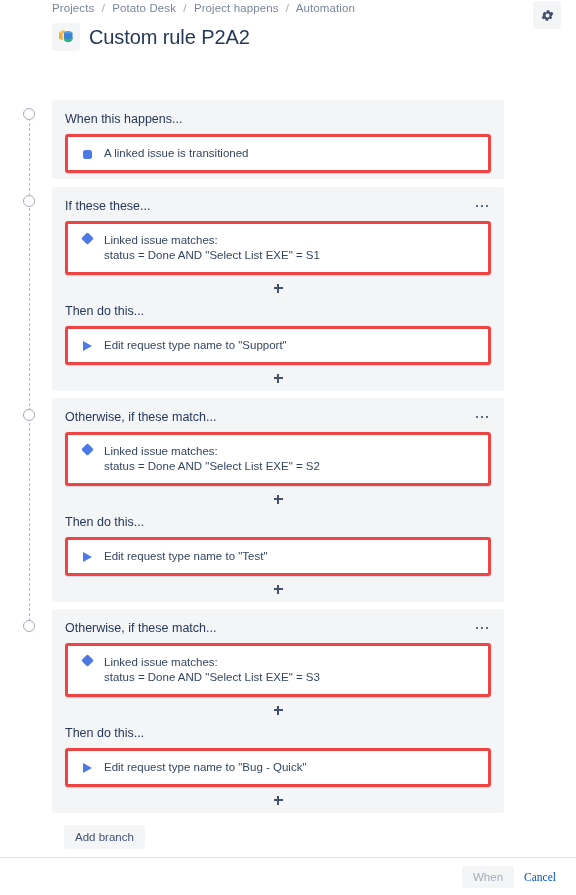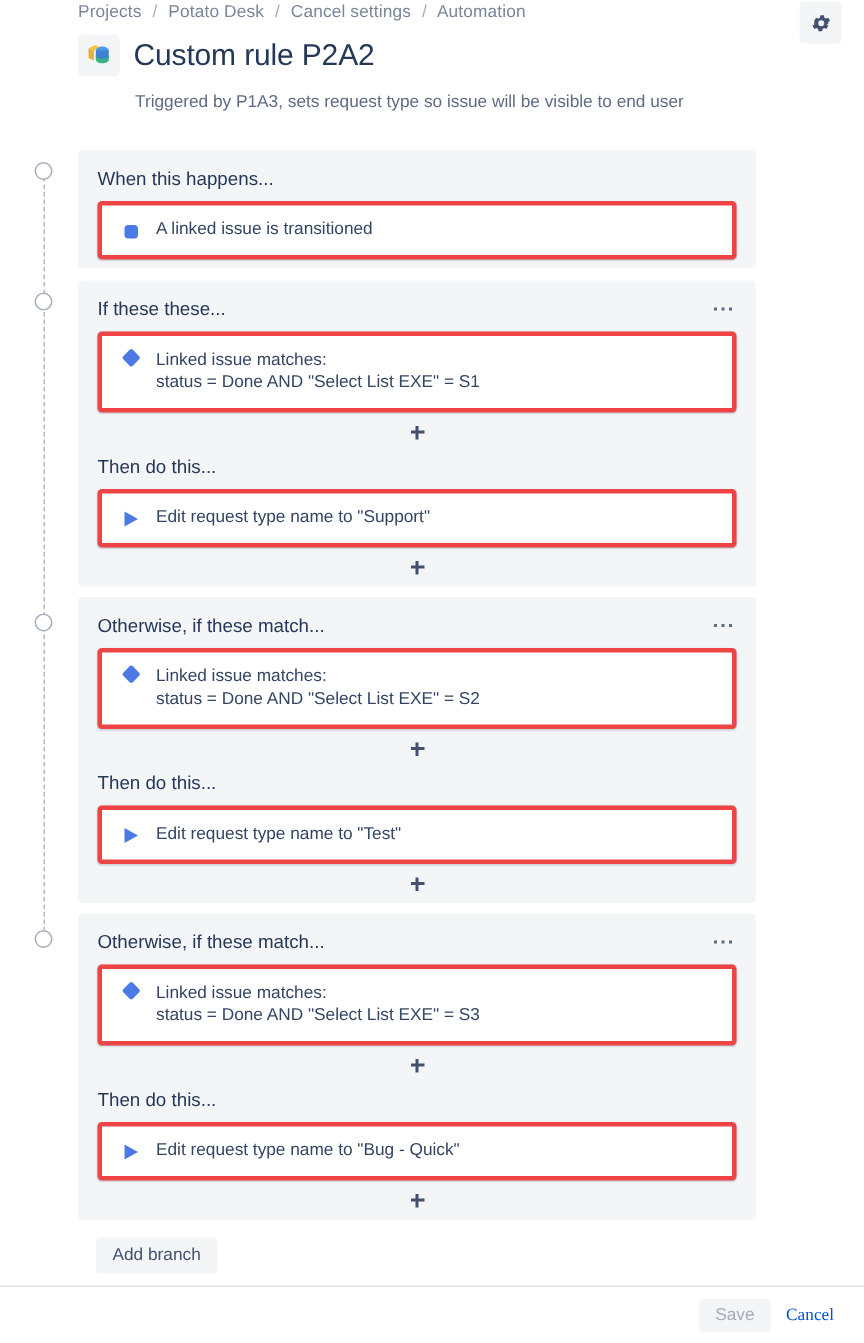--- a/index.html
+++ b/index.html
@@ -263,21 +263,21 @@
 </head>
 <body>
 
 <div id="page">
 
   <div class="breadcrumb">
     <span class="crumb">Projects</span>
     <span class="sep">/</span>
     <span class="crumb">Potato Desk</span>
     <span class="sep">/</span>
-    <span class="crumb">Cancel settings</span>
+    <span class="crumb">Project happens</span>
     <span class="sep">/</span>
     <span class="crumb">Automation</span>
   </div>
 
   <div class="title-row">
     <span class="rule-icon">
       <svg width="20" height="20" viewBox="0 0 20 20">
         <path d="M3 5.2 L7.4 3 L11 4.8 L6.6 7 Z" fill="#F6C445"></path>
         <path d="M3 5.2 L6.6 7 L6.6 13.4 L3 11.6 Z" fill="#E8B13A"></path>
         <ellipse cx="12.2" cy="6.6" rx="4.3" ry="2.6" fill="#4C9AEA"></ellipse>
@@ -287,21 +287,20 @@
     </span>
     <span class="page-title">Custom rule P2A2</span>
   </div>
 
   <div class="gear-btn">
     <svg width="15" height="15" viewBox="0 0 24 24" fill="#42526E">
       <path d="M19.4 13a7.8 7.8 0 0 0 0-2l2-1.6-2-3.4-2.4 1a7.6 7.6 0 0 0-1.7-1l-.4-2.5h-3.9l-.4 2.5c-.6.2-1.2.6-1.7 1l-2.4-1-2 3.4L4.6 11a7.8 7.8 0 0 0 0 2l-2 1.6 2 3.4 2.4-1c.5.4 1.1.8 1.7 1l.4 2.5h3.9l.4-2.5c.6-.2 1.2-.6 1.7-1l2.4 1 2-3.4-2.1-1.6zM12 15.2A3.2 3.2 0 1 1 12 8.8a3.2 3.2 0 0 1 0 6.4z"></path>
     </svg>
   </div>
 
-  <div class="rule-desc">Triggered by P1A3, sets request type so issue will be visible to end user</div>
 
   <div class="rail">
     <div class="rail-line" style="top:118px;height:508px;"></div>
     <div class="rail-dot" style="top:108px;"></div>
     <div class="rail-dot" style="top:195px;"></div>
     <div class="rail-dot" style="top:409px;"></div>
     <div class="rail-dot" style="top:620px;"></div>
   </div>
 
   <div class="card" style="top:100px;">
@@ -413,17 +412,17 @@
     </div>
     <div class="plus-row">
         <span class="plus-glyph"></span>
       </div>
   </div>
 
   <button class="add-branch">Add branch</button>
 
   <div class="footer-divider"></div>
   <div class="footer">
-    <button class="btn-save">Save</button>
+    <button class="btn-save">When</button>
     <button class="btn-cancel">Cancel</button>
   </div>
 
 </div>
 
 </body></html>

